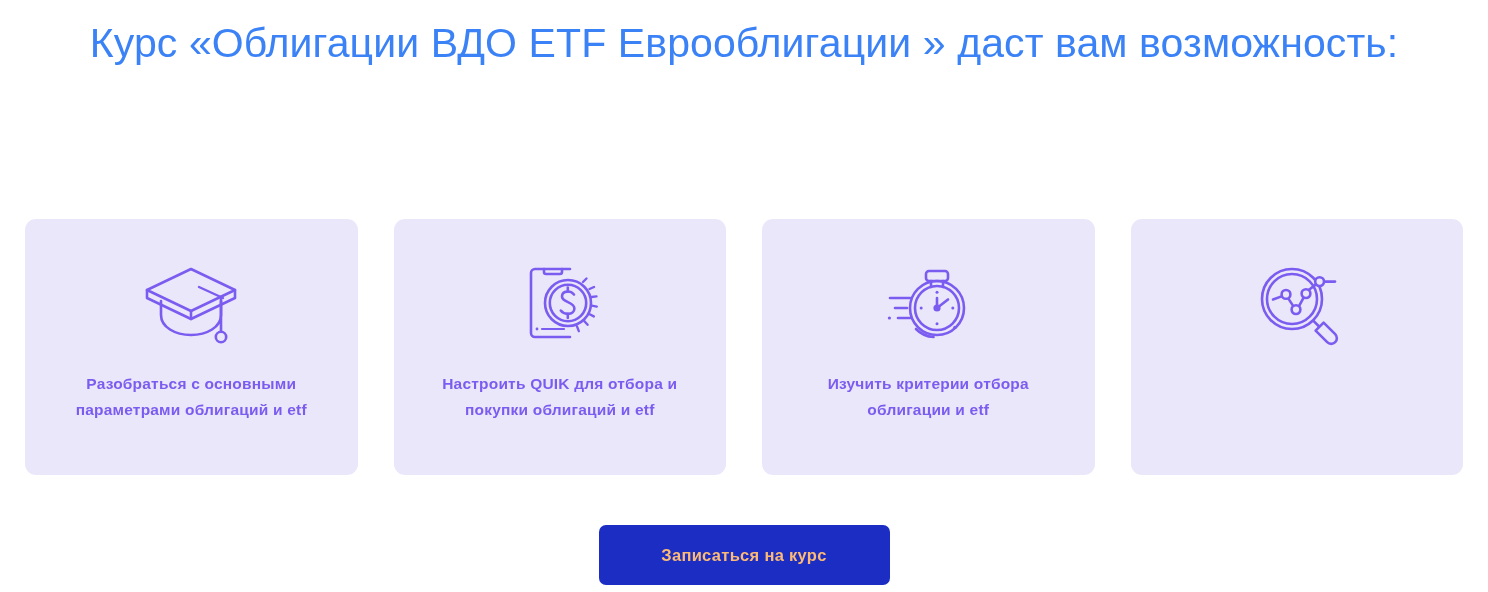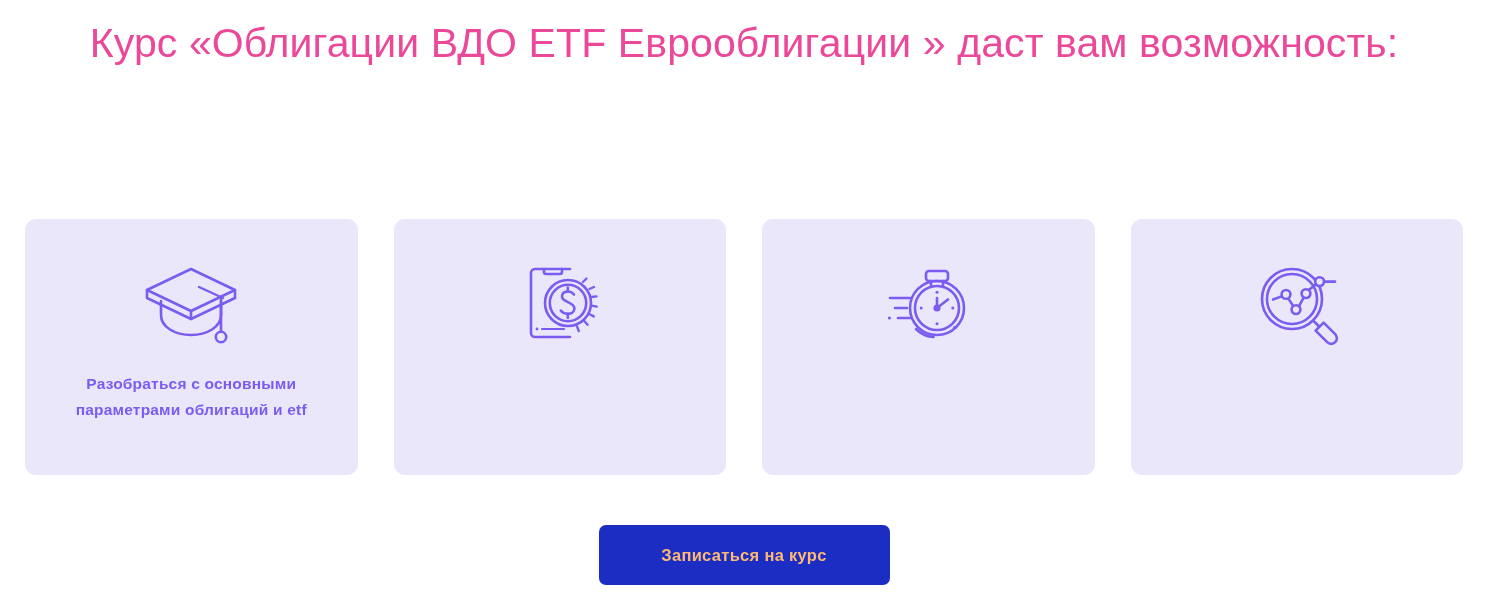--- a/index.html
+++ b/index.html
@@ -24,21 +24,21 @@
   .heading {
     position: absolute;
     top: 14px;
     left: 0;
     width: 1488px;
     text-align: center;
     font-size: 41px;
     font-weight: 300;
     line-height: 58px;
     letter-spacing: 0.1px;
-    color: #ec4899;
+    color: #3b82f6;
     white-space: pre-line;
   }
 
   
   .cards-row {
     position: absolute;
     top: 219px;
     left: 25px;
     width: 1438px;
     height: 256px;
@@ -152,20 +152,22 @@
             <path d="M75 25 L78.5 21.5"></path>
             <path d="M81.5 32 L86 30"></path>
             <path d="M83.5 40 L88.5 39.4"></path>
             <path d="M83.8 48.6 L88.8 49.6"></path>
             <path d="M81.2 57 L85.8 59.4"></path>
             <path d="M76.2 64 L79.6 67.8"></path>
             <path d="M69 69.4 L70.8 74.2"></path>
           </g>
         </svg>
       </div>
+      <div class="card-label">Настроить QUIK для отбора и
+покупки облигаций и etf</div>
     </div>
 
     <div class="card">
       <div class="card-icon">
         <svg viewBox="0 0 104 92" fill="none" stroke="#7b5cf0" stroke-width="2.6" stroke-linecap="round" stroke-linejoin="round">
           <circle cx="61" cy="51" r="27"></circle>
           <circle cx="61" cy="51" r="22"></circle>
           <path d="M40 72 C44.4 76.6 50.6 79.6 57.6 80"></path>
           <path d="M53 14 L69 14 C70.6 14 72 15.3 72 17 L72 21 C72 22.7 70.6 24 69 24 L53 24 C51.4 24 50 22.7 50 21 L50 17 C50 15.3 51.4 14 53 14 Z"></path>
           <path d="M55 24 L55 30"></path>
@@ -179,20 +181,22 @@
           <circle cx="76.8" cy="51" r="1.5" fill="#7b5cf0" stroke="none"></circle>
           <circle cx="79" cy="70.5" r="1.8" fill="#7b5cf0" stroke="none"></circle>
           <g stroke-width="2.6">
             <path d="M34 41 L14 41"></path>
             <path d="M31 51 L19 51"></path>
             <path d="M34 61 L22 61"></path>
           </g>
           <circle cx="13.4" cy="61" r="1.6" fill="#7b5cf0" stroke="none"></circle>
         </svg>
       </div>
+      <div class="card-label">Изучить критерии отбора
+облигации и etf</div>
     </div>
 
     <div class="card">
       <div class="card-icon">
         <svg viewBox="0 0 104 92" fill="none" stroke="#7b5cf0" stroke-width="2.6" stroke-linecap="round" stroke-linejoin="round">
           <circle cx="47" cy="42" r="30"></circle>
           <circle cx="47" cy="42" r="25"></circle>
           <path d="M68.2 63.6 L73.6 69"></path>
           <path d="M70.6 73.6 L82.2 85.2 C84.4 87.4 88 87.4 90.2 85.2 C92.4 83 92.4 79.4 90.2 77.2 L78.6 65.6 Z"></path>
           <path d="M28 42.5 L38.6 38.6"></path>

